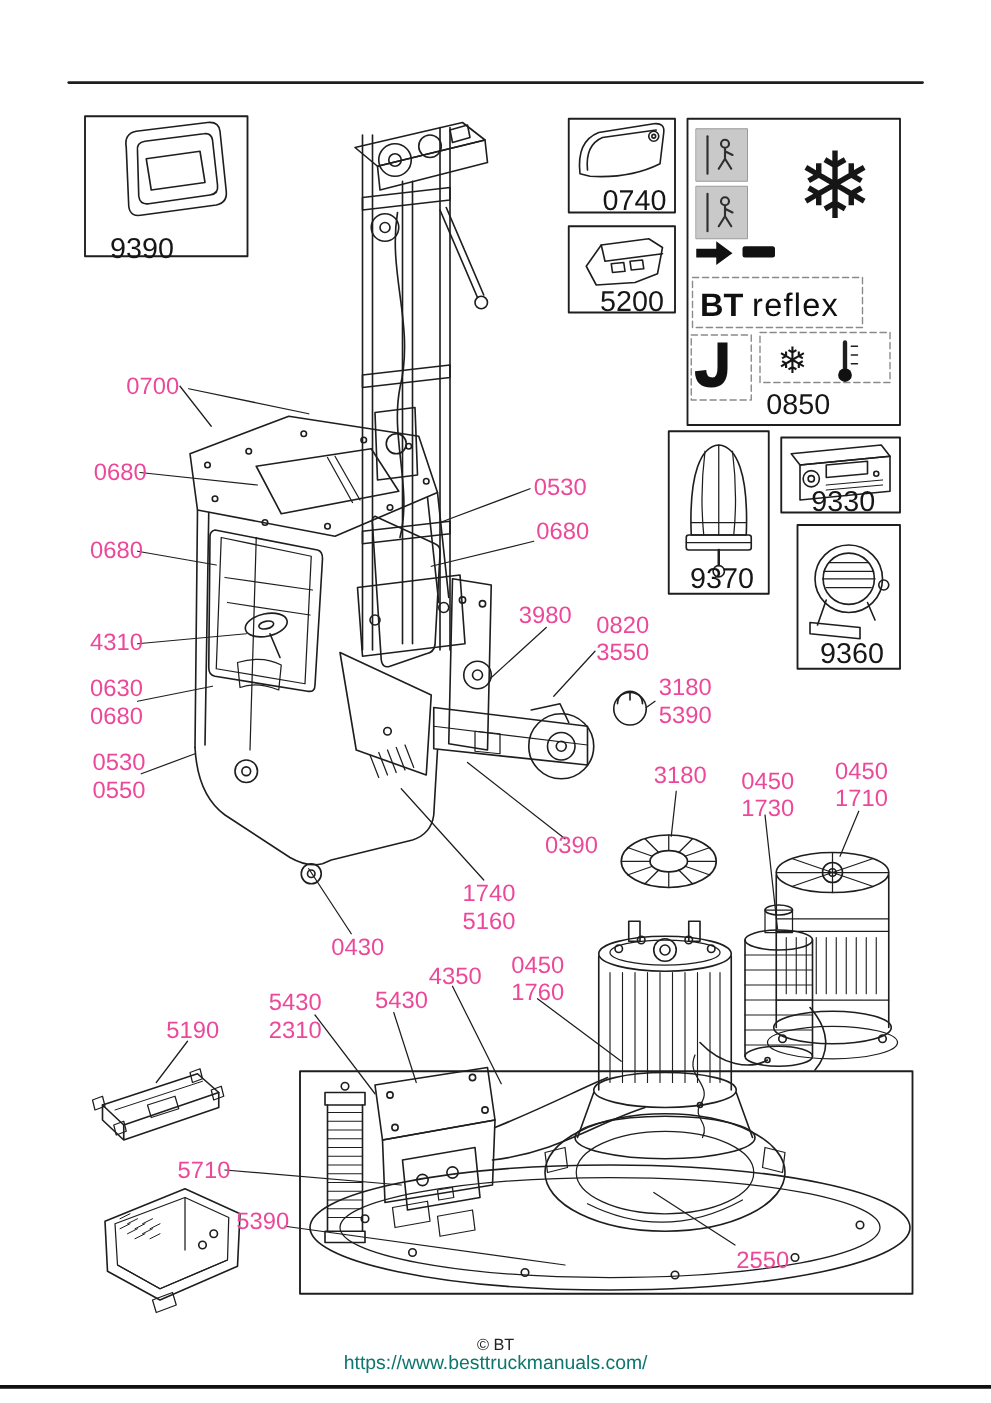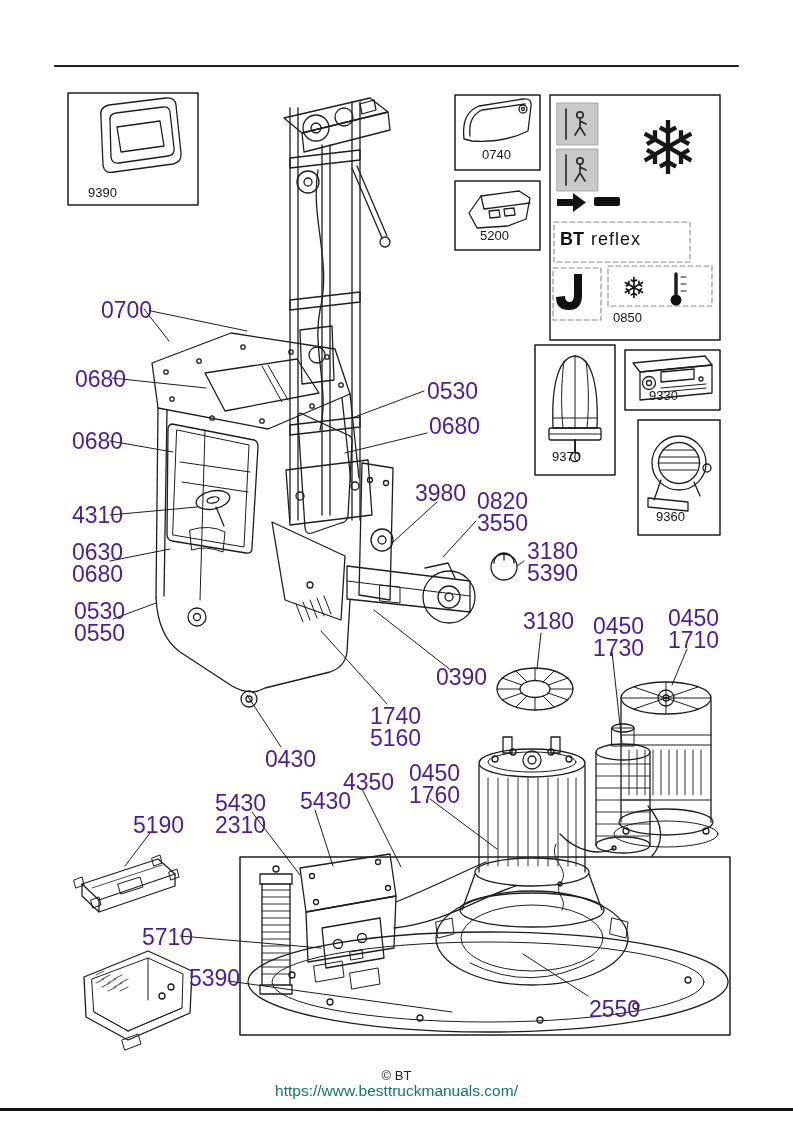--- a/index.html
+++ b/index.html
@@ -2,23 +2,23 @@
 <html><head>
 <meta charset="utf-8">
 <style>
   * { margin:0; padding:0; box-sizing:border-box; }
   html,body { background:#ffffff; }
   body { font-family:"Liberation Sans","DejaVu Sans",sans-serif; }
   .page { position:relative; width:793px; height:1122px; background:#ffffff; overflow:hidden; margin:0 auto; }
   .art { position:absolute; left:0; top:0; }
   .header-title { position:absolute; top:45px; left:0; width:100%; text-align:center;
                   font-size:13px; font-weight:bold; color:#111; letter-spacing:.2px; }
-  .callout { position:absolute; font-size:23px; line-height:22px; color:#4c1d95; white-space:nowrap; }
-  .box-label { position:absolute; font-size:13px; color:#161616; white-space:nowrap; }
-  .brand { position:absolute; left:560px; top:229px; font-size:18px; color:#101010; white-space:nowrap; }
+  .callout { position:absolute; font-size:19px; line-height:22px; color:#ec4899; white-space:nowrap; }
+  .box-label { position:absolute; font-size:23px; color:#161616; white-space:nowrap; }
+  .brand { position:absolute; left:560px; top:229px; font-size:26px; color:#101010; white-space:nowrap; }
   .brand .bt { font-weight:700; margin-right:7px; }
   .brand .reflex { font-weight:400; letter-spacing:1px; }
   .footer-copy { position:absolute; top:1068px; left:0; width:100%; text-align:center; font-size:13px; color:#222; }
   .footer-url { position:absolute; top:1082px; left:0; width:100%; text-align:center; font-size:15.5px; color:#0f766e; }
 </style>
 </head>
 <body>
 
 <div class="page">
 

